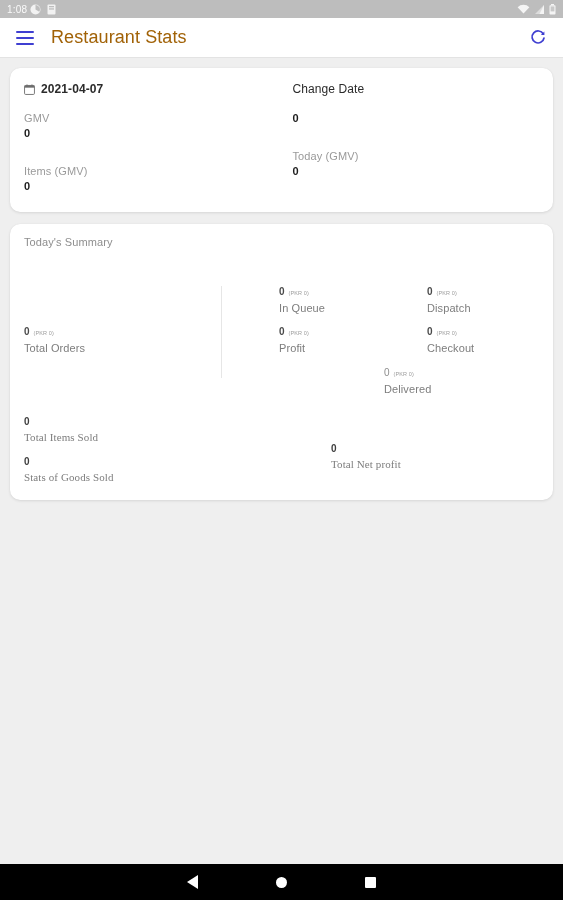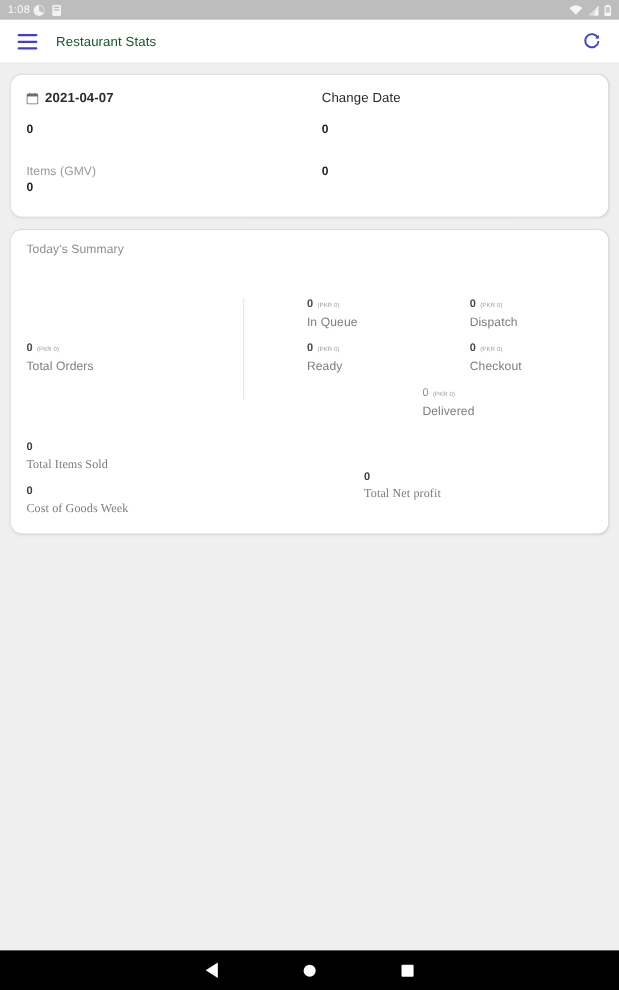--- a/index.html
+++ b/index.html
@@ -62,22 +62,22 @@
     cursor: pointer;
   }
   .menu-icon span {
     display: block;
     height: 2px;
     background: #3f3fd1;
     border-radius: 1px;
   }
   .app-title {
     margin-left: 17px;
-    font-size: 12px;
-    color: #14532d;
+    font-size: 18px;
+    color: #a16207;
     font-weight: 400;
     letter-spacing: .1px;
   }
   .app-bar-spacer { flex: 1; }
   .refresh-icon { cursor: pointer; display: block; }
 
   
   .content {
     padding: 10px 10px 0 10px;
     box-sizing: border-box;
@@ -312,34 +312,36 @@
         <div class="date-head">
           <svg class="cal-icon" width="11" height="11" viewBox="0 0 12 12">
             <rect x="0.6" y="1.6" width="10.8" height="9.8" rx="1.2" fill="none" stroke="#6d6d6d" stroke-width="1"></rect>
             <rect x="0.6" y="1.6" width="10.8" height="2.4" fill="#6d6d6d"></rect>
             <rect x="2.8" y="0.2" width="1" height="2.4" rx="0.5" fill="#6d6d6d"></rect>
             <rect x="8.2" y="0.2" width="1" height="2.4" rx="0.5" fill="#6d6d6d"></rect>
           </svg>
           <span class="date-text">2021-04-07</span>
         </div>
         <div class="stat-block">
+          <div class="stat-label">GMV</div>
           <div class="stat-value">0</div>
         </div>
         <div class="stat-block spaced">
           <div class="stat-label">Items (GMV)</div>
           <div class="stat-value">0</div>
         </div>
       </div>
 
       <div class="date-col right">
         <div class="change-date">Change Date</div>
         <div class="stat-block">
           <div class="stat-value">0</div>
         </div>
         <div class="stat-block spaced">
+          <div class="stat-label">Today (GMV)</div>
           <div class="stat-value">0</div>
         </div>
       </div>
     </div>
   </div>
 
   <div class="card summary-card">
     <div class="summary-title">Today's Summary</div>
 
     <div class="summary-grid">
@@ -367,21 +369,21 @@
           <span class="metric-cur">(PKR 0)</span>
         </div>
         <div class="metric-name">Dispatch</div>
       </div>
 
       <div class="metric m-ready">
         <div class="metric-value-row">
           <span class="metric-num">0</span>
           <span class="metric-cur">(PKR 0)</span>
         </div>
-        <div class="metric-name">Ready</div>
+        <div class="metric-name">Profit</div>
       </div>
 
       <div class="metric m-checkout">
         <div class="metric-value-row">
           <span class="metric-num">0</span>
           <span class="metric-cur">(PKR 0)</span>
         </div>
         <div class="metric-name">Checkout</div>
       </div>
 
@@ -394,21 +396,21 @@
       </div>
     </div>
 
     <div class="totals">
       <div class="total-item t-items">
         <div class="total-num">0</div>
         <div class="total-name">Total Items Sold</div>
       </div>
       <div class="total-item t-cogs">
         <div class="total-num">0</div>
-        <div class="total-name">Cost of Goods Week</div>
+        <div class="total-name">Stats of Goods Sold</div>
       </div>
       <div class="total-item t-netprof">
         <div class="total-num">0</div>
         <div class="total-name">Total Net profit</div>
       </div>
     </div>
   </div>
 
 </div>
 

